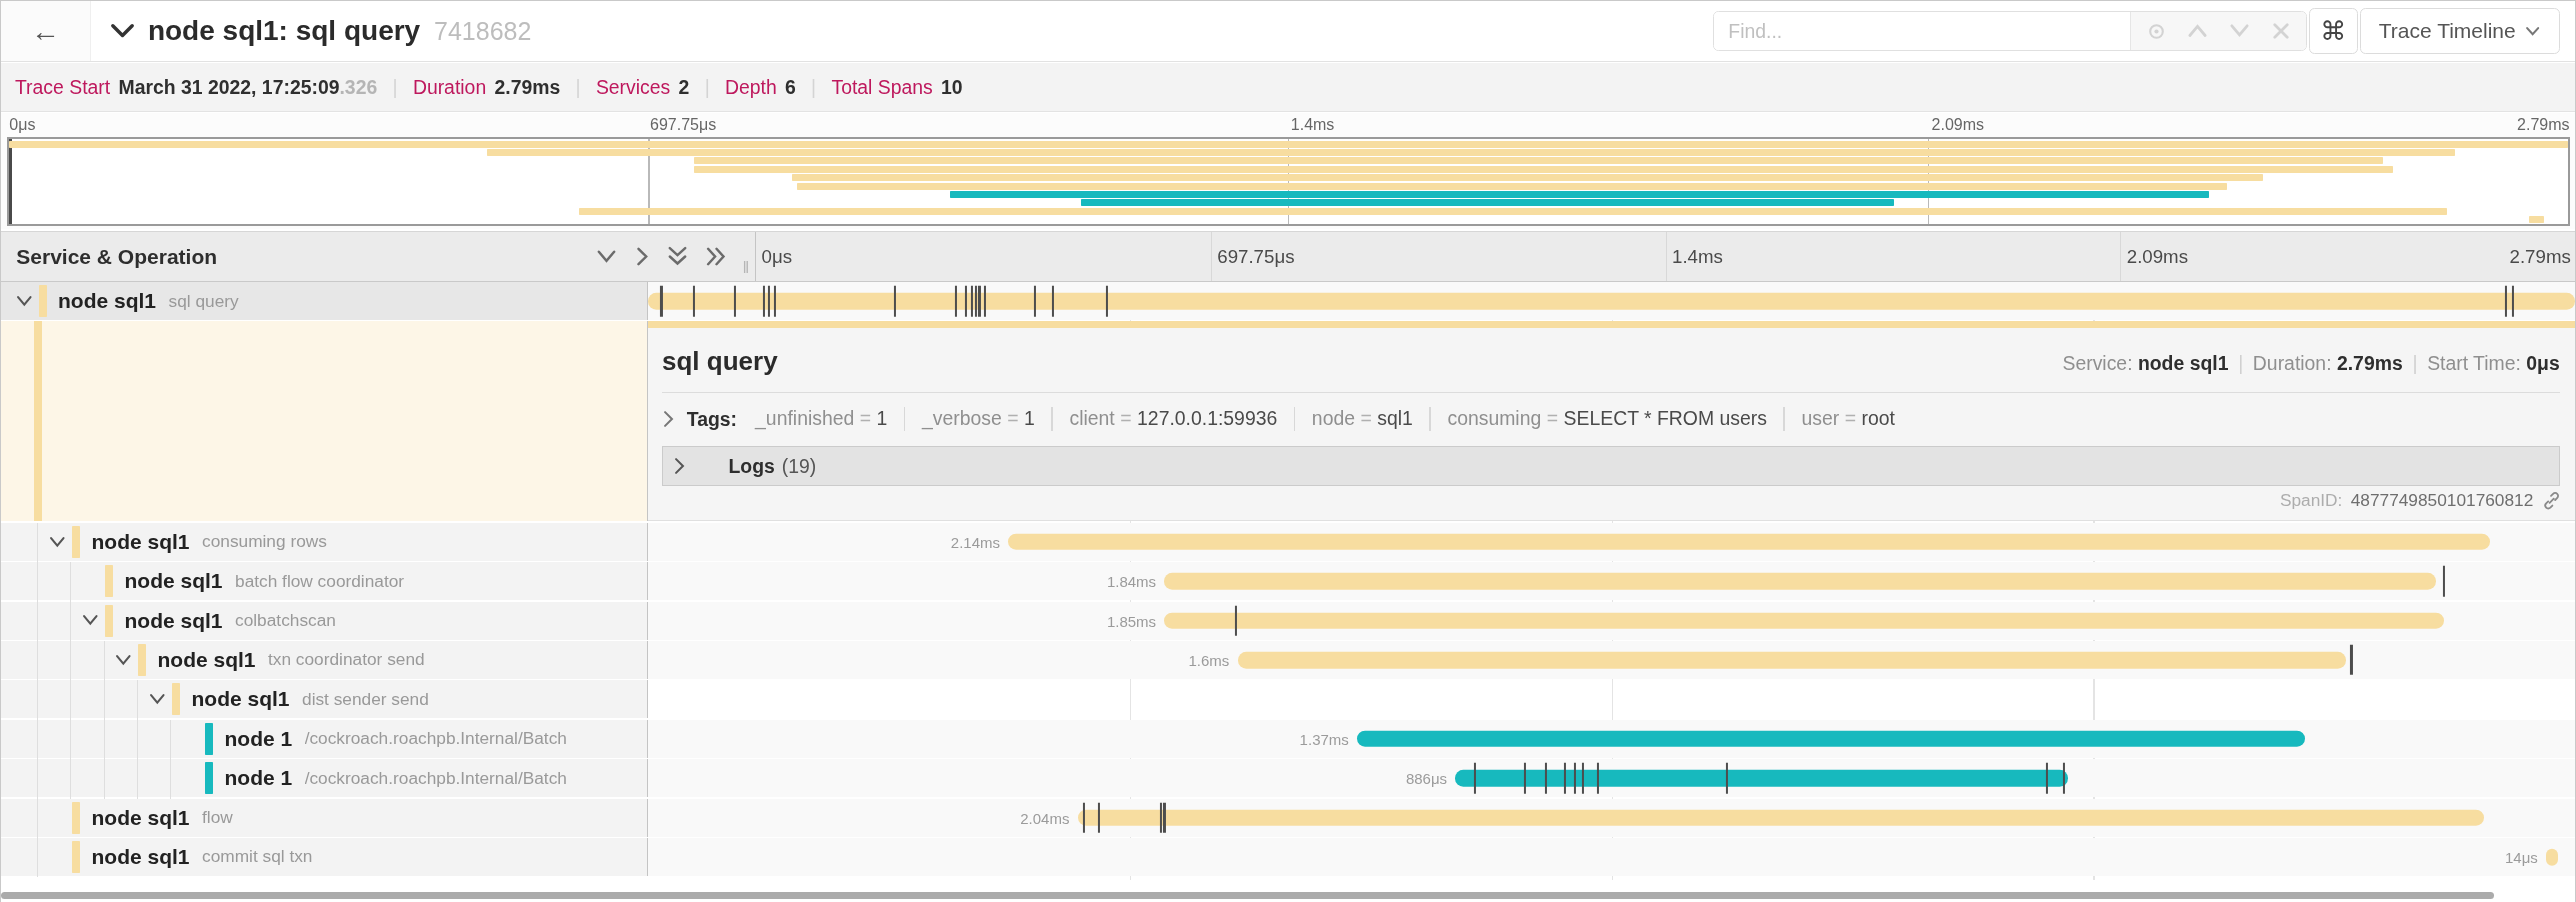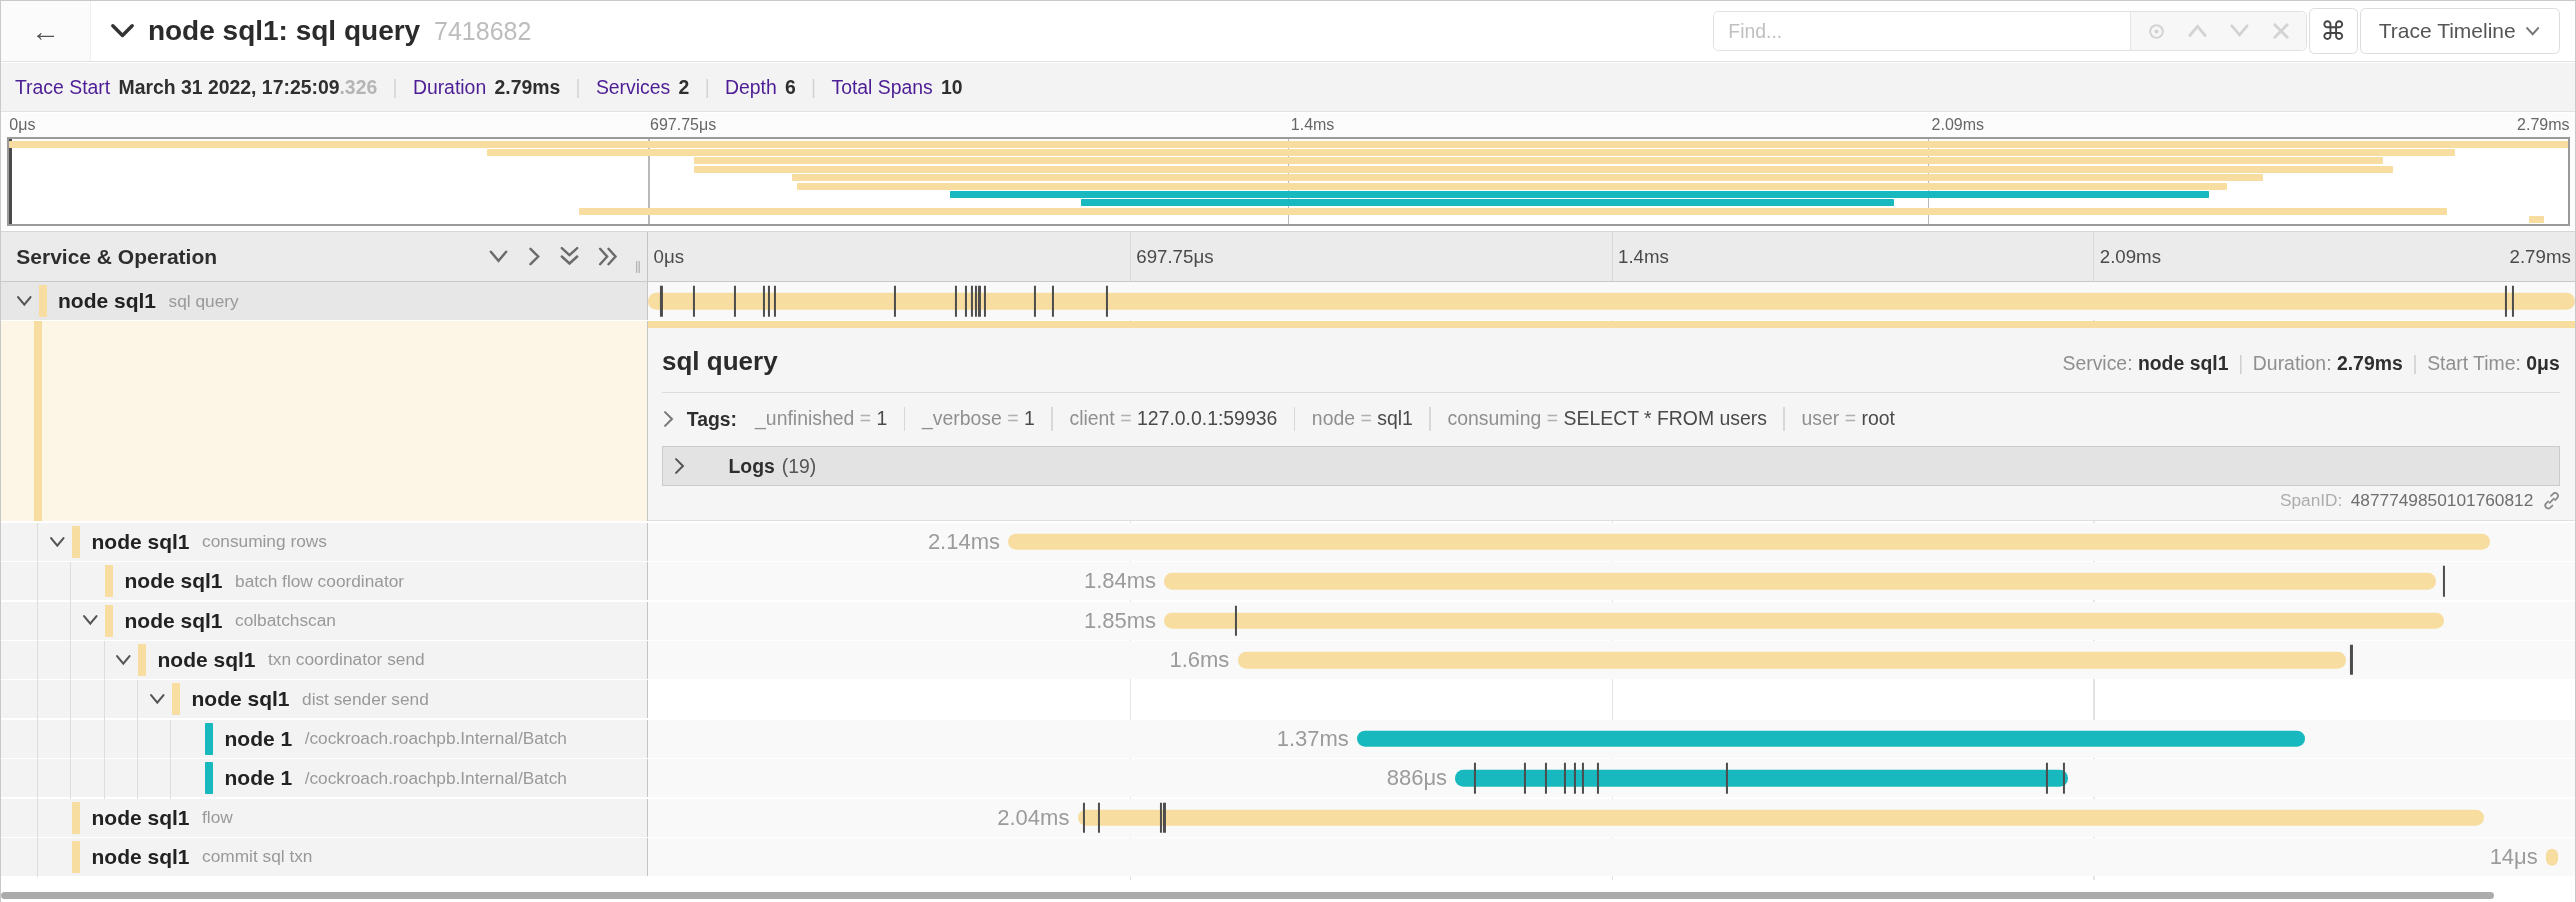--- a/index.html
+++ b/index.html
@@ -27,40 +27,40 @@
     color:#d3d3d3; font-size:21px; cursor:pointer; }
   .sq-btn { height:46px; min-width:49px; border:1.4px solid #dcdcdc; border-radius:5.5px; background:#fff;
     display:flex; align-items:center; justify-content:center; font-size:26px; color:#444; cursor:pointer; }
   .tt-btn { height:46px; border:1.4px solid #dcdcdc; border-radius:5.5px; background:#fff; padding:0 18px;
     display:flex; align-items:center; gap:9.7px; font-size:21px; color:#555; cursor:pointer; white-space:nowrap; }
 
   
   .summary { position:absolute; left:0; top:62px; width:100%; height:49px; background:#f3f3f3;
     border-bottom:1.4px solid #e3e3e3; display:flex; align-items:center; padding-left:14px; font-size:19.4px; }
   .sum-item { display:flex; align-items:baseline; gap:8.3px; }
-  .sum-label { color:#4c1d95; }
+  .sum-label { color:#be185d; }
   .sum-value { color:#2f2f2f; font-weight:bold; }
   .sum-suffix { color:#b5b5b5; font-weight:bold; }
   .sum-sep { color:#d4d4d4; margin:0 15.3px; font-weight:normal; }
 
   
   .mm-section { position:absolute; left:0; top:112px; width:100%; height:116px; background:#fcfcfc; }
   .mm-labels { position:absolute; left:5.5px; right:5.5px; top:2.8px; height:19.4px; font-size:16px; color:#666; }
   .mm-label { position:absolute; top:0; padding-left:2.8px; white-space:nowrap; }
   .mm-label.last { transform:translateX(-100%); padding-left:0; }
   .mm-frame { position:absolute; left:5.5px; right:5.5px; top:23.6px; height:89px; background:#fff;
     border:2.1px solid #9a9a9a; cursor:crosshair; }
   .mm-grid { position:absolute; top:0; bottom:0; width:1.4px; background:#b9b9b9; }
   .mm-handle { position:absolute; left:0; top:0; bottom:0; width:3.5px; background:#4a4a4a; }
   .mm-row { position:absolute; height:7px; border-radius:0.7px; }
 
   
   .grid-header { position:absolute; left:0; top:230px; width:100%; height:51px; background:#ebebeb;
     border-top:1.4px solid #d6d6d6; border-bottom:1.4px solid #c9c9c9; display:flex; }
-  .gh-left { position:relative; width:647px; height:100%; border-right:1.4px solid #c4c4c4;
+  .gh-left { position:relative; width:755px; height:100%; border-right:1.4px solid #c4c4c4;
     display:flex; align-items:center; padding:0 9.7px 0 15.3px; }
   .gh-title { font-size:21px; font-weight:bold; color:#2e2e2e; flex:1; }
   .gh-icons { display:flex; align-items:center; gap:18px; margin-right:18px; }
   .gh-icon { cursor:pointer; display:flex; }
   .gh-grip { position:absolute; right:4.2px; bottom:2.8px; color:#b5b5b5; font-size:16.6px; letter-spacing:1.4px; cursor:col-resize; }
   .gh-right { position:relative; flex:1; height:100%; }
   .ruler-tick { position:absolute; top:0; height:100%; display:flex; align-items:center; font-size:18.7px; color:#4a4a4a; padding-left:5.5px; border-left:1.4px solid #d8d8d8; }
   .ruler-tick.first { border-left:none; }
   .ruler-tick.last { border-left:none; padding-left:0; transform:translateX(-100%); padding-right:4.2px; }
 
@@ -72,21 +72,21 @@
   .span-row { position:relative; display:flex; height:38px; margin-bottom:1.4px; cursor:pointer; }
   .row-left { position:relative; width:647px; background:#f3f3f3; display:flex; align-items:center; border-right:1.4px solid #c4c4c4; }
   .span-row.selected .row-left { background:#e7e7e7; }
   .row-right { position:relative; flex:1; background:#f9f9f9; }
   .indent-guide { position:absolute; top:0; bottom:-1.4px; width:0.7px; background:#dedede; }
   .expander { width:21px; display:flex; align-items:center; justify-content:center; color:#555; cursor:pointer; flex:none; }
   .chip { width:8.3px; height:32px; border-radius:0.7px; margin:0 11px 0 4.2px; flex:none; }
   .svc-name { font-size:21px; font-weight:bold; color:#222; white-space:nowrap; }
   .op-name { font-size:17.3px; color:#999; margin-left:12.5px; white-space:nowrap; overflow:hidden; text-overflow:ellipsis; }
   .bar { position:absolute; top:50%; transform:translateY(-50%); height:16.6px; border-radius:8.3px; min-width:5.5px; cursor:pointer; }
-  .bar-label { position:absolute; top:50%; transform:translate(calc(-100% - 8.3px),-50%); font-size:22px; color:#9b9b9b; white-space:nowrap; }
+  .bar-label { position:absolute; top:50%; transform:translate(calc(-100% - 8.3px),-50%); font-size:15px; color:#9b9b9b; white-space:nowrap; }
   .tickmark { position:absolute; top:50%; transform:translate(-50%,-50%); width:2.1px; height:30.5px; background:#4d4d4d; }
 
   
   .detail-wrap { position:relative; display:flex; height:200px; margin-bottom:1.4px; }
   .detail-left { position:relative; width:647px; background:#fdf6e7; border-right:1.4px solid #c4c4c4; flex:none; }
   .detail-left-bar { position:absolute; left:33px; top:0; bottom:0; width:8.3px; }
   .detail-panel { position:relative; flex:1; background:#f5f5f5; border-bottom:1.4px solid #e0e0e0; }
   .detail-accent { height:6.2px; width:100%; }
   .detail-head { display:flex; align-items:baseline; padding:18px 15.3px 0 14px; }
   .detail-title { font-size:26px; font-weight:bold; color:#2b2b2b; flex:1; }

